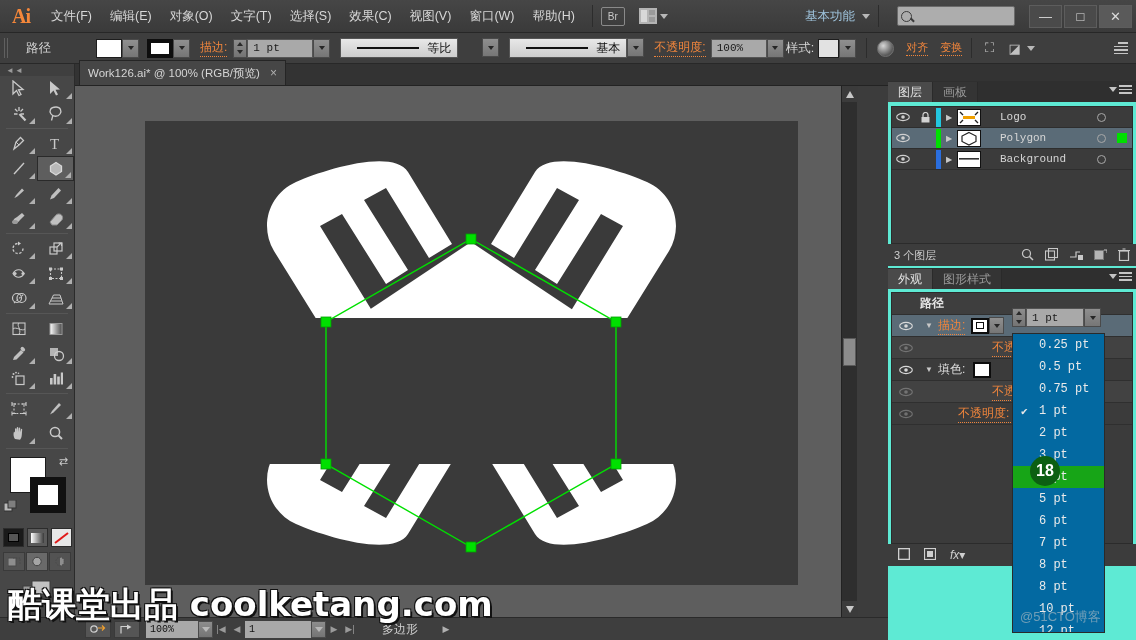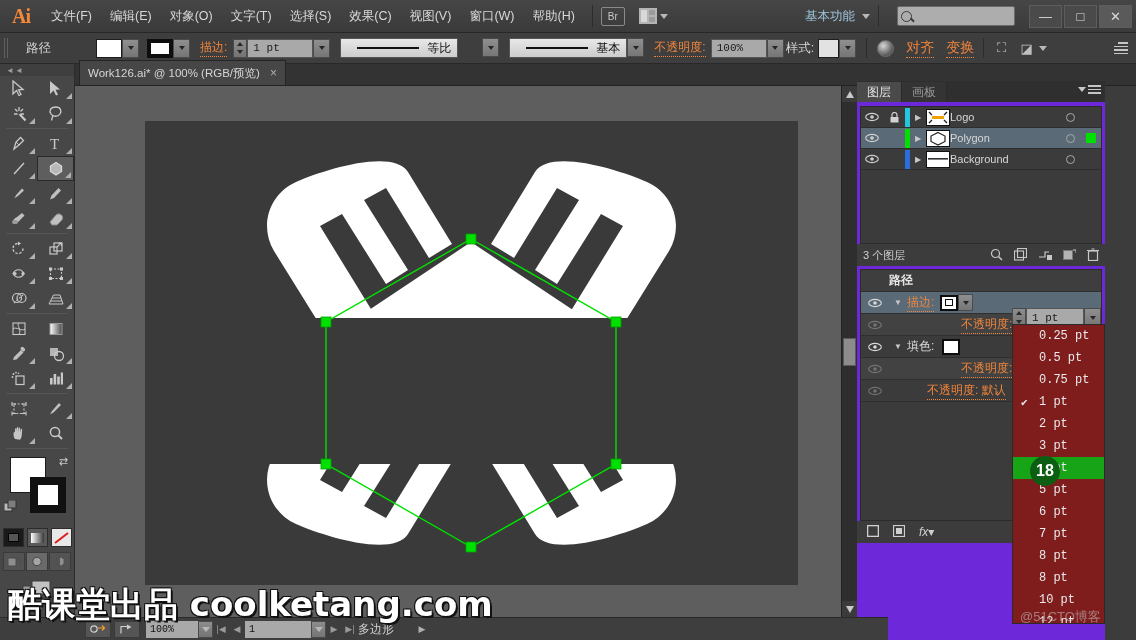--- a/index.html
+++ b/index.html
@@ -79,21 +79,21 @@
     height:19px;background:#a9a9a9;border:1px solid #555;color:#1a1a1a;
     font-family:"Liberation Mono","DejaVu Sans Mono",monospace;font-size:11px;
     display:flex;align-items:center;padding-left:5px;
   }
   .wide-combo {
     height:20px;background:linear-gradient(#e8e8e8,#cdcdcd);border:1px solid #555;
     display:flex;align-items:center;justify-content:flex-end;padding-right:6px;gap:8px;
     color:#101010;font-size:12px;
   }
   .line-preview { width:62px;height:2px;background:#111; margin-left:7px;}
-  .cb-link { color:#f0853c;font-size:14px;border-bottom:1px dotted #f0853c;}
+  .cb-link { color:#f0853c;font-size:11px;border-bottom:1px dotted #f0853c;}
   .circle-ico { width:17px;height:17px;border-radius:50%;
     background:radial-gradient(circle at 35% 32%,#d6d6d6,#585858 70%);border:1px solid #6f6f6f;}
   .tiny-ico { width:17px;height:15px;color:#c0c0c0;font-size:13px;display:flex;align-items:center;justify-content:center;}
   .menu-burger { display:flex;flex-direction:column;gap:2px;align-items:flex-end;}
   .menu-burger i{display:block;height:1.5px;background:#c5c5c5;}
 
   
   #tabbar {
     position:absolute;left:75px;top:64px;width:1061px;height:22px;
     background:#333333;border-bottom:1px solid #232323;display:flex;align-items:flex-end;
@@ -150,36 +150,36 @@
   }
   #hexpath{position:absolute;left:0;top:0;}
 
   
   #vscroll{position:absolute;left:841px;top:86px;width:16px;height:531px;background:#2e2e2e;border-left:1px solid #222;}
   #hscroll{position:absolute;left:556px;top:617px;width:285px;height:16px;background:#2e2e2e;}
   .sb-arrow{width:16px;height:16px;display:flex;align-items:center;justify-content:center;background:#3b3b3b;}
   .sb-thumb{background:#8c8c8c;border:1px solid #5a5a5a;}
 
   
-  #rightdock{position:absolute;left:857px;top:81px;width:248px;height:559px;background:#6d28d9;}
+  #rightdock{position:absolute;left:888px;top:81px;width:248px;height:559px;background:#5eead4;}
   .ptabs{display:flex;height:21px;background:#2f2f2f;align-items:flex-end;position:relative;}
   .ptab{height:20px;padding:0 10px;display:flex;align-items:center;color:#9a9a9a;font-size:12px;background:#343434;
     border-right:1px solid #2a2a2a;}
   .ptab.sel{background:#4a4a4a;color:#e2e2e2;}
   .pmenu{position:absolute;right:4px;top:4px;display:flex;align-items:center;gap:2px;}
 
   .layer-list{background:#3b3b3b;border:1px solid #2b2b2b;margin:4px 3px 0 3px;height:138px;}
   .layer-row{height:21px;display:flex;align-items:center;border-bottom:1px solid #2e2e2e;font-size:11px;color:#d6d6d6;}
   .layer-row.sel{background:#5a6b77;}
   .lr-eye{width:22px;display:flex;align-items:center;justify-content:center;}
   .lr-lock{width:22px;display:flex;align-items:center;justify-content:center;}
   .lr-color{width:5px;height:19px;}
   .lr-tri{width:16px;display:flex;align-items:center;justify-content:center;color:#c8c8c8;font-size:8px;}
   .lr-thumb{width:24px;height:17px;border:1px solid #111;background:#fff;overflow:hidden;display:flex;align-items:center;justify-content:center;}
-  .lr-name{flex:1;padding-left:0;font-family:Liberation Sans, sans-serif;font-size:11px;}
+  .lr-name{flex:1;padding-left:19px;font-family:Liberation Mono, monospace;font-size:11px;}
   .lr-target{width:22px;display:flex;align-items:center;justify-content:center;}
   .lr-sel{width:20px;display:flex;align-items:center;justify-content:center;}
   .dot-ring{width:9px;height:9px;border-radius:50%;border:1.5px solid #a8a8a8;}
   .panel-foot{height:22px;display:flex;align-items:center;padding:0 6px;gap:0;
     background:#3c3c3c;color:#d0d0d0;font-size:11px;}
   .foot-icons{margin-left:auto;display:flex;gap:11px;align-items:center;}
 
   .appear-list{background:#3b3b3b;border:1px solid #2b2b2b;margin:3px 3px 0 3px;}
   .ap-row{height:22px;display:flex;align-items:center;border-bottom:1px solid #2f2f2f;
     font-size:12px;color:#d6d6d6;position:relative;}
@@ -188,22 +188,22 @@
   .ap-row.sub{background:#424242;}
   .ap-eye{width:28px;display:flex;align-items:center;justify-content:center;}
   .ap-tri{width:18px;color:#c8c8c8;font-size:8px;display:flex;align-items:center;justify-content:center;}
   .ap-link{color:#f0853c;border-bottom:1px dotted #f0853c;font-size:12px;}
   .ap-box{width:18px;height:16px;border:2px solid #0d0d0d;background:#fff;display:flex;align-items:center;justify-content:center;}
   .ap-box i{width:8px;height:7px;border:1.5px solid #0d0d0d;background:#fff;display:block;}
 
   
   #sw-combo{position:absolute;left:1012px;top:308px;display:flex;align-items:center;z-index:30;}
   #sw-dropdown{
-    position:absolute;left:1012px;top:324px;width:93px;height:300px;
-    background:#7f1d1d;border:1px solid #2a2a2a;z-index:40;overflow:hidden;
+    position:absolute;left:1012px;top:333px;width:93px;height:300px;
+    background:#0369a1;border:1px solid #2a2a2a;z-index:40;overflow:hidden;
   }
   .sw-item{height:22px;display:flex;align-items:center;color:#eaeaea;
     font-family:"Liberation Mono","DejaVu Sans Mono",monospace;font-size:12px;padding-left:26px;position:relative;}
   .sw-item.hl{background:#17a517;}
   .sw-item .chk{position:absolute;left:8px;color:#e8e8e8;font-size:11px;}
   #step-badge{
     position:absolute;left:1030px;top:456px;width:30px;height:30px;border-radius:50%;
     background:#0c5f12;color:#fff;font-size:16px;font-weight:bold;
     display:flex;align-items:center;justify-content:center;z-index:50;
     font-family:"Liberation Sans",sans-serif;
@@ -214,21 +214,21 @@
     border-top:1px solid #2a2a2a;display:flex;align-items:center;}
   .sb-btn{width:26px;height:17px;background:#555;border:1px solid #3a3a3a;display:flex;
     align-items:center;justify-content:center;color:#cfcfcf;font-size:10px;margin-left:3px;}
   .sb-zoom{width:52px;height:17px;background:#a9a9a9;color:#111;font-size:10px;
     font-family:"Liberation Mono",monospace;display:flex;align-items:center;padding-left:4px;margin-left:6px;}
   .sb-small-dd{width:15px;height:17px;background:linear-gradient(#8d8d8d,#747474);border:1px solid #4a4a4a;
     display:flex;align-items:center;justify-content:center;}
   .navarrow{width:16px;height:17px;display:flex;align-items:center;justify-content:center;color:#9a9a9a;font-size:9px;}
   .sb-page{width:66px;height:17px;background:#a9a9a9;color:#111;font-size:10px;
     font-family:"Liberation Mono",monospace;display:flex;align-items:center;padding-left:4px;}
-  #sb-tool{color:#d0d0d0;font-size:12px;}
+  #sb-tool{color:#d0d0d0;font-size:12px;margin-left:24px;}
 
   
   #wm-main{
     position:absolute;left:8px;top:582px;color:#fff;font-size:34px;font-weight:bold;
     text-shadow:2px 2px 0 #111,-1px -1px 0 #111,1px -1px 0 #111,-1px 1px 0 #111;
     white-space:nowrap;z-index:60;font-family:"DejaVu Sans","Liberation Sans",sans-serif;
   }
   #wm-cto{
     position:absolute;left:1020px;top:608px;color:#c9c9c9;opacity:.55;font-size:13px;
     white-space:nowrap;z-index:60;
@@ -816,20 +816,32 @@
         </span>
         <span>
           <svg width="12" height="13">
               <rect x="1.5" y="3" width="9" height="9.5" fill="none" stroke="#c8c8c8" stroke-width="1.2"></rect>
               <path d="M0 2.5 L12 2.5 M4.5 1 L7.5 1" stroke="#c8c8c8" stroke-width="1.2"></path>
             </svg>
         </span>
       </div>
     </div>
 
+    <div class="ptabs" style="margin-top:2px;">
+      <div class="ptab sel">外观</div>
+      <div class="ptab">图形样式</div>
+      <div class="pmenu">
+        <div class="caret" style="border-top-color:#c5c5c5;"></div>
+        <div class="menu-burger" style="width:13px;">
+            <i style="width:13px;"></i>
+            <i style="width:13px;"></i>
+            <i style="width:13px;"></i>
+          </div>
+      </div>
+    </div>
 
     <div class="appear-list">
       <div class="ap-row hdr">路径</div>
 
       <div class="ap-row sel">
         <div class="ap-eye">
           <svg width="14" height="10">
               <ellipse cx="7" cy="5" rx="6.3" ry="3.6" fill="none" stroke="#d8d8d8" stroke-width="1.1"></ellipse>
               <circle cx="7" cy="5" r="1.8" fill="#d8d8d8"></circle>
             </svg>

